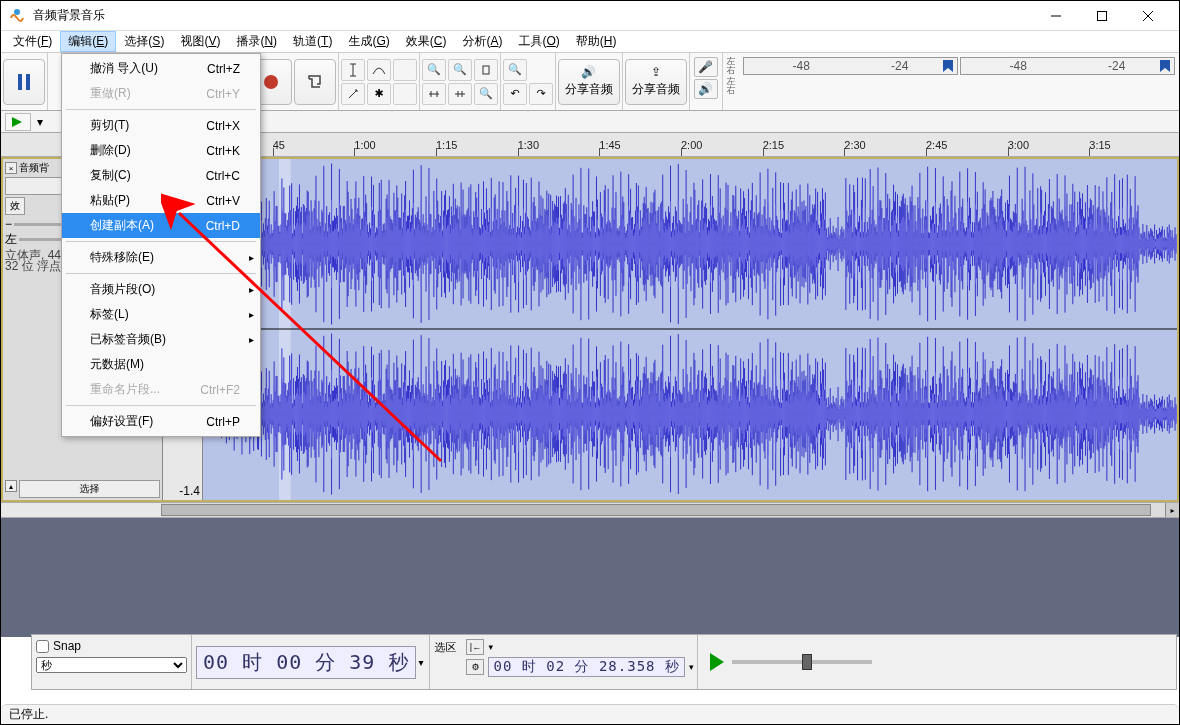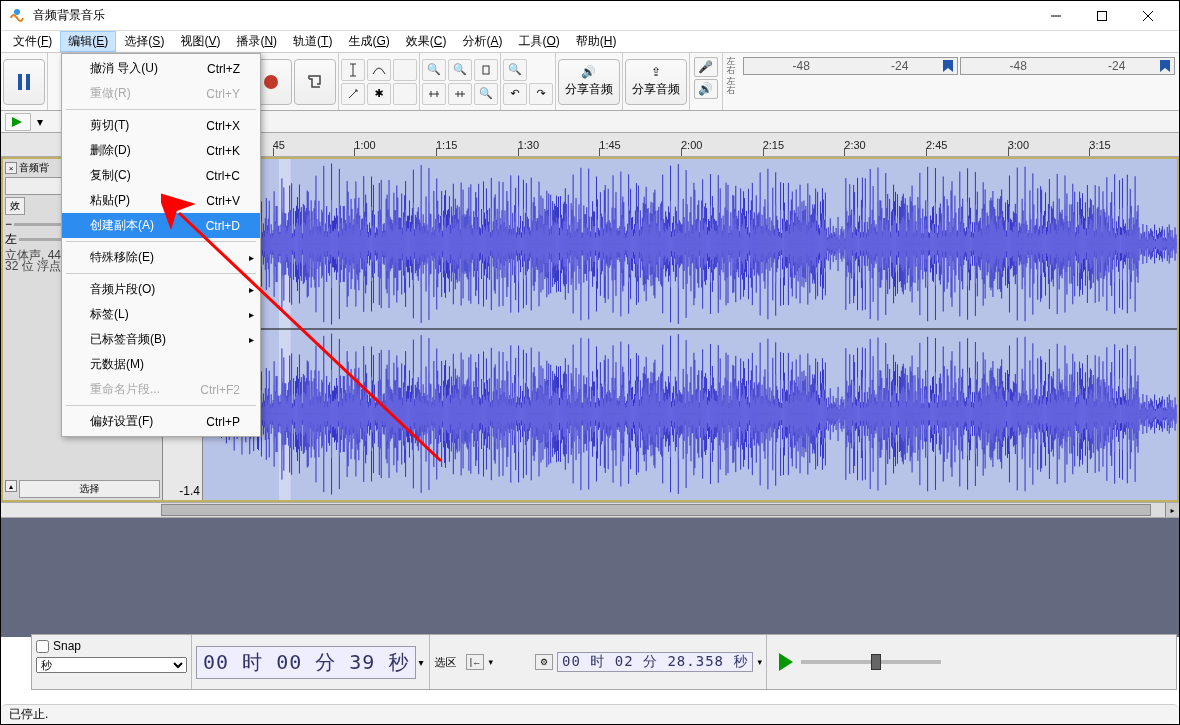--- a/index.html
+++ b/index.html
@@ -69,21 +69,21 @@
 
 .arrow-annotation { position:absolute; z-index:200; pointer-events:none; }
 
 
 .bottom-area { position:absolute; bottom:34px; left:2px; right:2px; height:56px; background:#f0f0f0; border:1px solid #aaa; display:flex;margin-left:28px; }
 .snap-panel { width:160px; padding:4px; border-right:1px solid #bbb; display:flex; flex-direction:column; gap:4px; }
 .snap-panel label { font-size:11px; display:flex; align-items:center; gap:4px; }
 .snap-panel select { width:100%; font-size:11px; }
 .time-display { font-family: monospace; font-size:20px; background:#eef; border:1px solid #99a; padding:2px 6px; color:#336; letter-spacing:1px; display:flex; align-items:center; }
 .time-display.small { font-size:14px; padding:0 4px; }
-.sel-panel { display:flex; flex-direction:row; gap:10px; padding:4px; border-right:1px solid #bbb; }
+.sel-panel { display:flex; flex-direction:column; gap:2px; padding:4px; border-right:1px solid #bbb; }
 .sel-row { display:flex; align-items:center; gap:4px; }
 .sel-label { font-size:11px; width:28px; }
 .mini-icon-btn { width:18px; height:16px; border:1px solid #999; background:#eee; font-size:9px; display:flex; align-items:center; justify-content:center; cursor:pointer; }
 .play-panel { display:flex; align-items:center; gap:8px; padding:4px 12px; }
 .play-tri { width:0; height:0; border-left:14px solid #090; border-top:9px solid transparent; border-bottom:9px solid transparent; cursor:pointer; }
 .speed-slider { width:140px; height:4px; background:#bbb; position:relative; }
 .speed-slider::after { content:''; position:absolute; width:8px; height:14px; background:#666; border:1px solid #333; top:-6px; left:50%; }
 
 
 .statusbar { position:absolute; bottom:0; left:0; right:0; height:20px; background:#f4f4f4; border-top:1px solid #ccc; display:flex; align-items:center; padding:0 8px; font-size:11px;border-radius:6px; }

